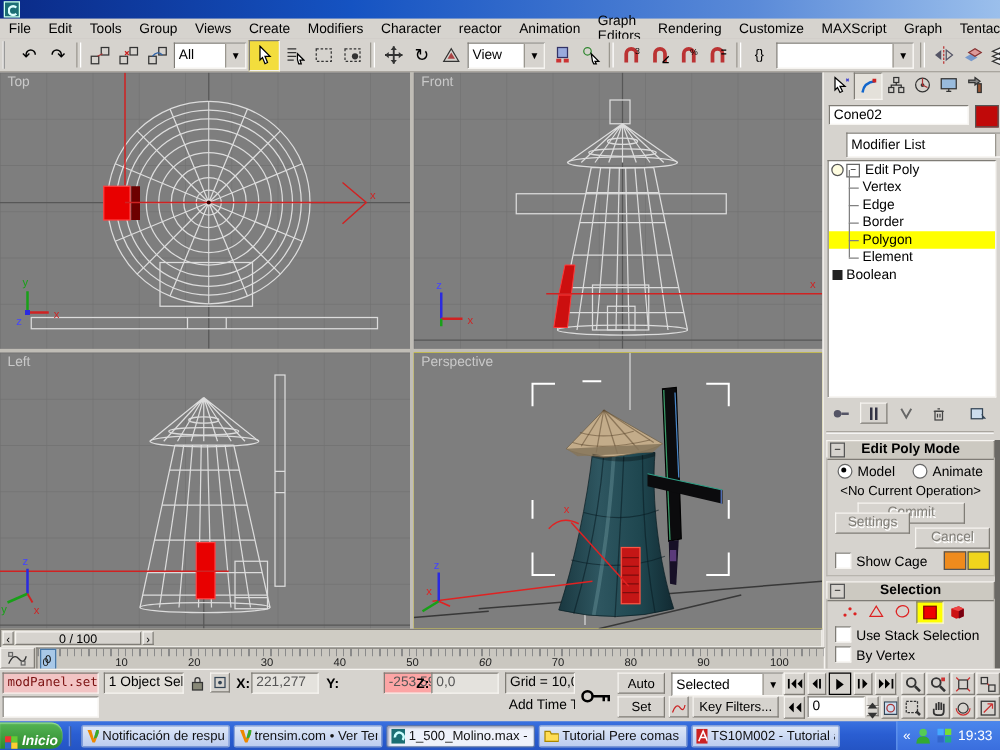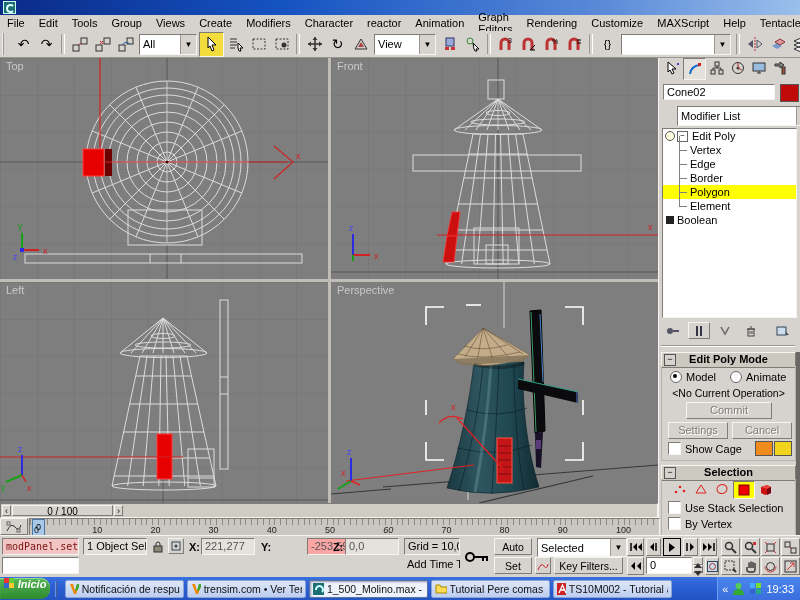--- a/index.html
+++ b/index.html
@@ -64,21 +64,21 @@
   #trackruler{position:absolute;left:29px;top:0;width:629px;height:17px;background:#cac7c0 repeating-linear-gradient(90deg,#8a8a8a 0 1px,transparent 1px 5.82px);background-size:100% 6px;background-repeat:no-repeat;border:1px solid;border-color:#7f7c76 #f6f4f0 #f6f4f0 #7f7c76;}
   .tick-label{position:absolute;top:6px;font-size:9px;color:#222;}
   
   #statusbar{left:0;top:535px;width:800px;height:42px;background:#d6d3ce;border-top:1px solid #f6f4f0;}
   .sfield{position:absolute;height:17px;box-sizing:border-box;font-size:11px;line-height:15px;padding-left:3px;overflow:hidden;white-space:nowrap;}
   .coordlbl{position:absolute;font-size:11px;font-weight:bold;top:5px;}
   .mini{font-family:"DejaVu Sans Mono",monospace;font-size:10px;}
   .navbtn{position:absolute;width:19px;height:18px;display:flex;align-items:center;justify-content:center;}
   
   #taskbar{left:0;top:577px;width:800px;height:23px;background:linear-gradient(#3a71e0,#2a5ed2 45%,#2454c4);display:flex;align-items:center;}
-  #startbtn{height:21px;width:50px;margin:1px 2px 1px 0;border-radius:0 9px 9px 0;background:linear-gradient(#55b555,#2e8b2e);color:#fff;font-weight:bold;font-style:italic;display:flex;align-items:flex-start;justify-content:center;gap:4px;box-shadow:inset 0 1px 1px #9d9;}
+  #startbtn{height:21px;width:50px;margin:1px 2px 1px 0;border-radius:0 9px 9px 0;background:linear-gradient(#55b555,#2e8b2e);color:#fff;font-weight:bold;font-style:italic;display:flex;align-items:flex-end;justify-content:center;gap:4px;box-shadow:inset 0 1px 1px #9d9;}
   .winflag{width:10px;height:10px;display:grid;grid-template-columns:5px 5px;grid-template-rows:5px 5px;}
   .winflag i{display:block;}
   #qlsep{width:5px;height:16px;border-left:2px ridge #6c93e8;margin:0 3px;}
   #taskbar .task{height:18px;width:119px;margin-right:3px;background:linear-gradient(#dde7f7,#bccdf0);border:1px solid #8aa4d8;border-radius:2px;display:flex;align-items:center;padding:0 3px;color:#111;overflow:hidden;box-sizing:border-box;flex:0 0 auto;}
   #taskbar .task.active{background:#eef2fb;border-color:#5a74a8;box-shadow:inset 1px 1px 2px #99a;}
   #taskbar .task .tlabel{white-space:nowrap;overflow:hidden;font-size:10.5px;margin-left:3px;}
   #tray{margin-left:auto;height:23px;background:linear-gradient(#4a86ec,#3a6ede);border-left:1px solid #6ca0f4;display:flex;align-items:center;padding:0 6px 0 4px;gap:4px;color:#fff;}
 </style>
 </head>
 <body>
@@ -97,21 +97,21 @@
       <span class="menu-item">Views</span>
       <span class="menu-item">Create</span>
       <span class="menu-item">Modifiers</span>
       <span class="menu-item">Character</span>
       <span class="menu-item">reactor</span>
       <span class="menu-item">Animation</span>
       <span class="menu-item">Graph Editors</span>
       <span class="menu-item">Rendering</span>
       <span class="menu-item">Customize</span>
       <span class="menu-item">MAXScript</span>
-      <span class="menu-item">Help</span>
+      <span class="menu-item">Graph</span>
       <span class="menu-item">Tentacles</span>
     </div>
 
   <div id="toolbar" class="abs">
     <div class="grip"></div>
     <div class="tbtn">
         <span class="glyph">↶</span>
       </div>
     <div class="tbtn">
         <span class="glyph">↷</span>
@@ -557,21 +557,21 @@
 
     <div class="rollhdr" style="top:294px;">
       <span class="minus">−</span>
       <span>Edit Poly Mode</span>
     </div>
     <div class="abs" style="left:2px;top:308px;width:133px;height:94px;border:1px solid #b8b5ae;border-top:none;">
       <div class="abs" style="left:8px;top:5px;"><span class="radio on"></span><span>Model</span></div>
       <div class="abs" style="left:68px;top:5px;"><span class="radio"></span><span>Animate</span></div>
       <div class="abs" style="left:0;top:21px;width:133px;text-align:center;font-size:10.5px;">&lt;No Current Operation&gt;</div>
       <div class="abs rbtn" style="left:24px;top:36px;width:84px;height:15px;line-height:14px;"><span>Commit</span></div>
-      <div class="abs rbtn" style="left:6px;top:56px;width:58px;height:15px;line-height:14px;"><span>Settings</span></div>
+      <div class="abs rbtn" style="left:6px;top:44px;width:58px;height:15px;line-height:14px;"><span>Settings</span></div>
       <div class="abs rbtn" style="left:70px;top:56px;width:58px;height:15px;line-height:14px;"><span>Cancel</span></div>
       <div class="abs" style="left:6px;top:76px;"><span class="chk"></span><span>Show Cage</span></div>
       <div class="abs" style="left:93px;top:75px;width:16px;height:13px;background:#ef8b1d;border:1px solid #555;"></div>
       <div class="abs" style="left:112px;top:75px;width:16px;height:13px;background:#f0d51c;border:1px solid #555;"></div>
     </div>
 
     <div class="rollhdr" style="top:407px;">
       <span class="minus">−</span>
       <span>Selection</span>
     </div>

